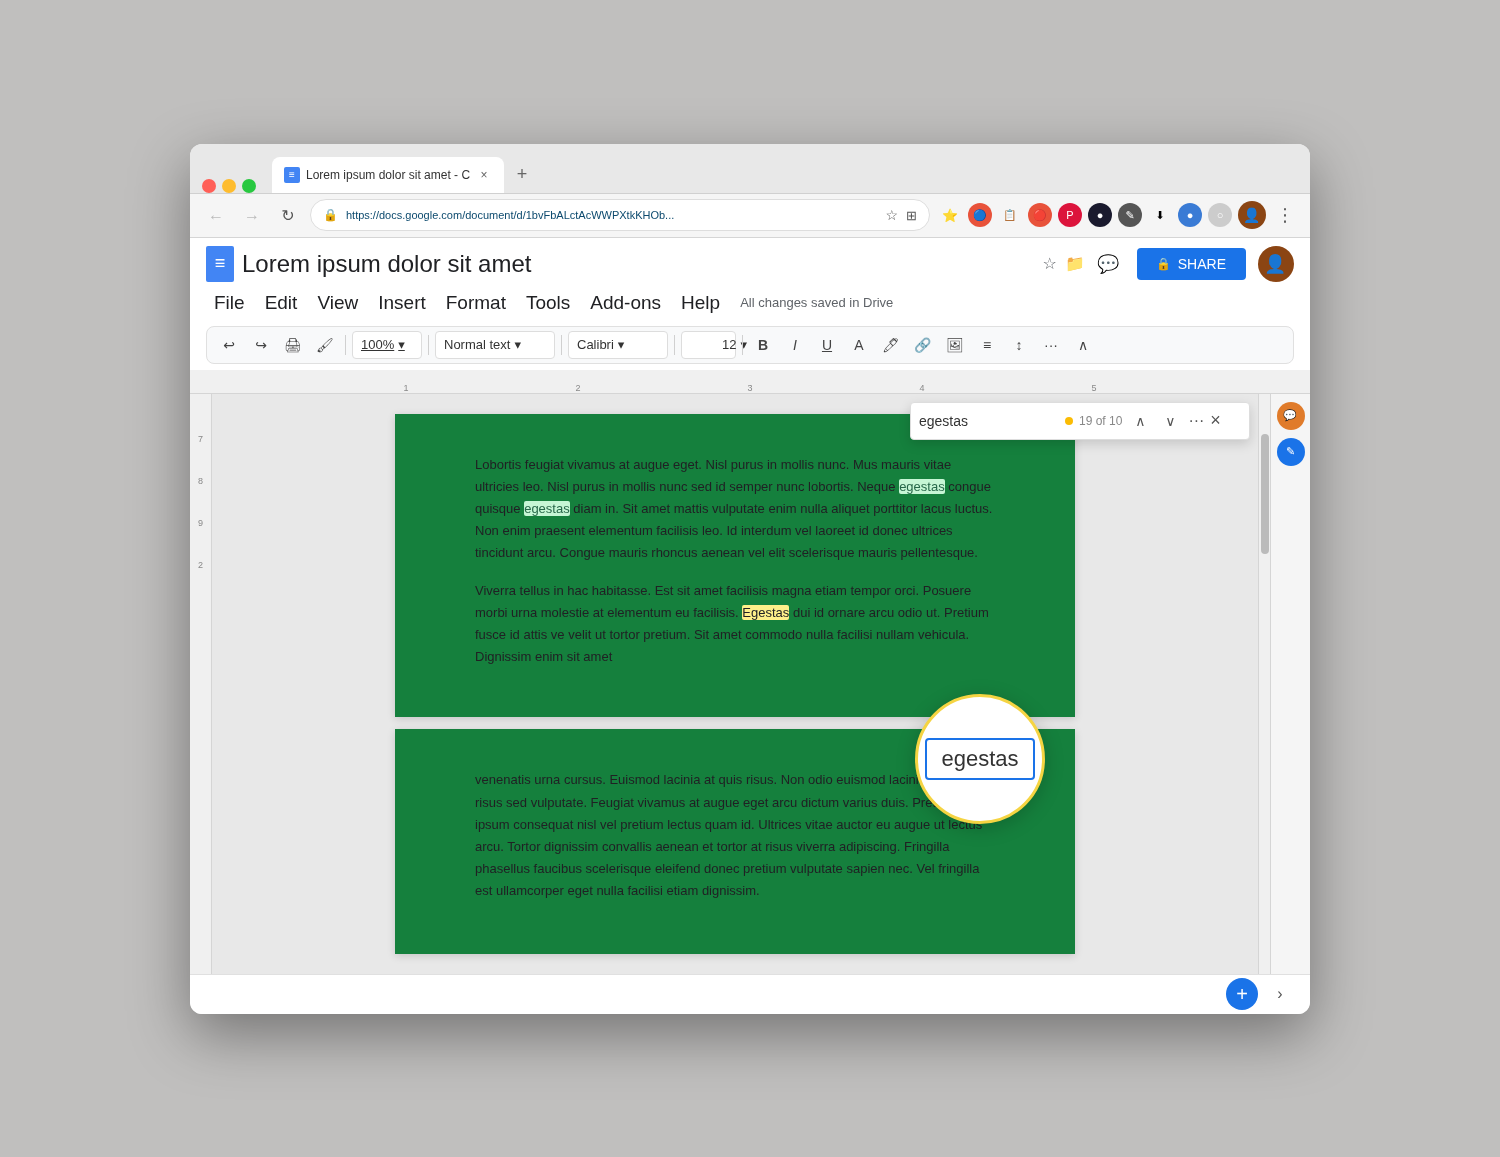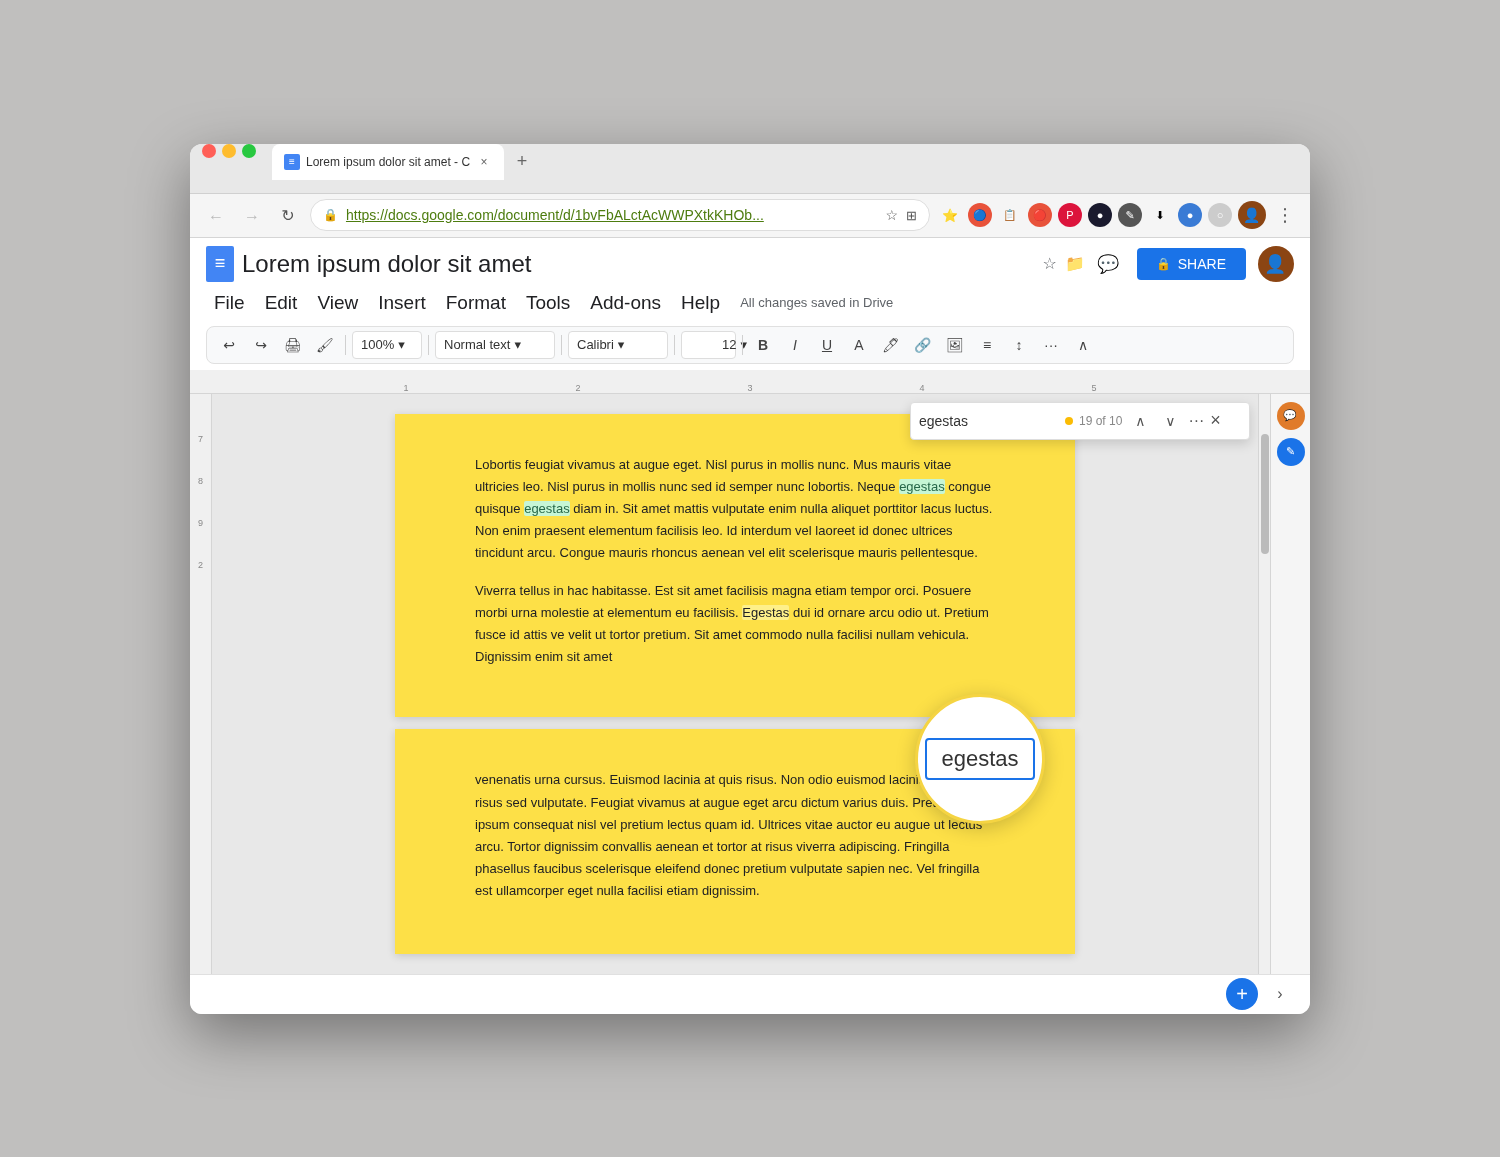--- a/index.html
+++ b/index.html
@@ -21,21 +21,21 @@
       overflow: hidden;
       display: flex;
       flex-direction: column;
     }
 
     
     .title-bar {
       background: #e8e8e8;
       height: 50px;
       display: flex;
-      align-items: flex-start;
+      align-items: flex-end;
       padding: 0 12px;
       gap: 8px;
       border-bottom: 1px solid #d0d0d0;
       flex-shrink: 0;
     }
 
     .traffic-lights {
       display: flex;
       gap: 6px;
       margin-right: 8px;
@@ -160,23 +160,22 @@
       color: #333;
     }
 
     .url-lock {
       color: #555;
       font-size: 12px;
     }
 
     .url-text {
       flex: 1;
-      font-size: 14px;
-      color: #4d7c0f;
-      text-decoration: underline;
+      font-size: 11px;
+      color: #0c4a6e;
     }
 
     .url-star {
       color: #555;
       font-size: 14px;
     }
 
     .browser-extensions {
       display: flex;
       align-items: center;
@@ -365,20 +364,21 @@
       font-size: 13px;
       color: #333;
       cursor: pointer;
       display: flex;
       align-items: center;
       gap: 4px;
     }
 
     .zoom-select {
       width: 70px;
+      text-decoration: underline;
     }
 
     .style-select {
       width: 120px;
     }
 
     .font-select {
       width: 100px;
     }
 
@@ -438,21 +438,21 @@
       overflow-y: auto;
       padding: 20px 60px;
       display: flex;
       flex-direction: column;
       gap: 12px;
       align-items: center;
       position: relative;
     }
 
     .doc-page {
-      background: #fde047;
+      background: #15803d;
       width: 680px;
       min-height: 280px;
       box-shadow: 0 2px 8px rgba(0,0,0,0.15);
       padding: 40px 80px;
       position: relative;
     }
 
     .doc-page-2 {
       min-height: 220px;
     }

